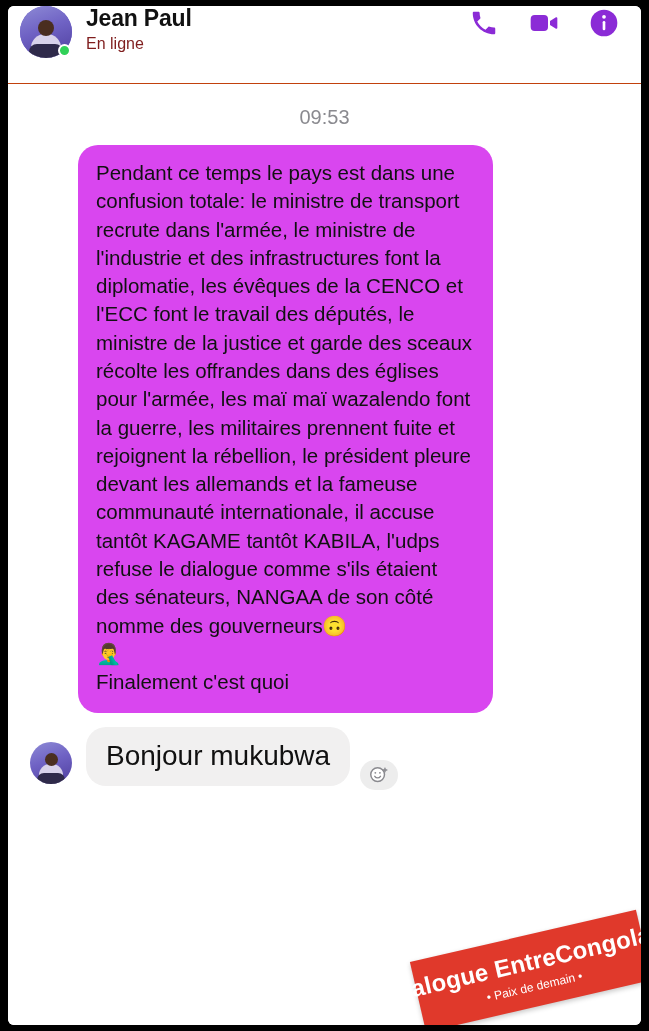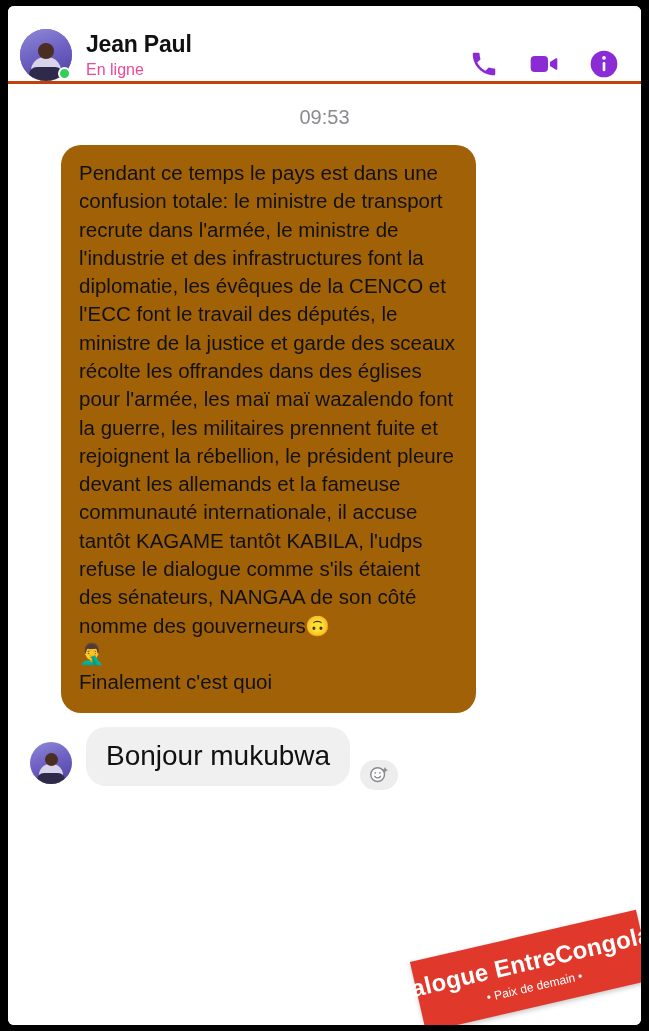--- a/index.html
+++ b/index.html
@@ -31,24 +31,24 @@
     display: flex;
     flex-direction: column;
   }
 
   
   .header {
     height: 78px;
     flex: 0 0 78px;
     background: #ffffff;
     display: flex;
-    align-items: flex-end;
+    align-items: flex-start;
     padding: 0 16px 0 12px;
     box-sizing: border-box;
-    border-bottom: 3px solid #c2410c;
+    border-bottom: 1px solid #c2410c;
   }
   .avatar-wrap {
     position: relative;
     width: 52px;
     height: 52px;
     flex: 0 0 52px;
   }
   .avatar {
     width: 52px;
     height: 52px;
@@ -110,21 +110,21 @@
   }
   .contact-name {
     font-size: 23px;
     font-weight: bold;
     color: #111111;
     line-height: 1.1;
     letter-spacing: -0.2px;
   }
   .contact-status {
     font-size: 16px;
-    color: #ec4899;
+    color: #7f1d1d;
     line-height: 1.35;
     margin-top: 2px;
   }
   .header-actions {
     display: flex;
     align-items: center;
     gap: 26px;
     flex: 0 0 auto;
     padding-right: 4px;
   }
@@ -151,26 +151,26 @@
     font-size: 20px;
     color: #8a8a8f;
     margin: 22px 0 16px 0;
   }
   .msg-row {
     display: flex;
     align-items: flex-end;
     padding: 0 14px 0 14px;
   }
   .bubble {
-    background: #a16207;
+    background: #d946ef;
     border-radius: 20px;
     padding: 14px 18px 16px 18px;
     max-width: 415px;
     box-sizing: border-box;
-    margin-left: 39px;
+    margin-left: 56px;
   }
   .bubble p {
     margin: 0;
     font-size: 20.5px;
     line-height: 1.38;
     color: #111111;
     word-wrap: break-word;
   }
   .bubble p.gap-top { margin-top: 20px; }
   .emoji-inline { font-size: 20px; }

